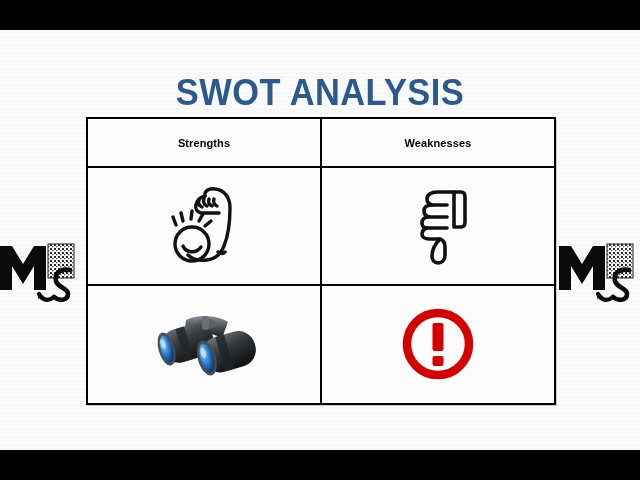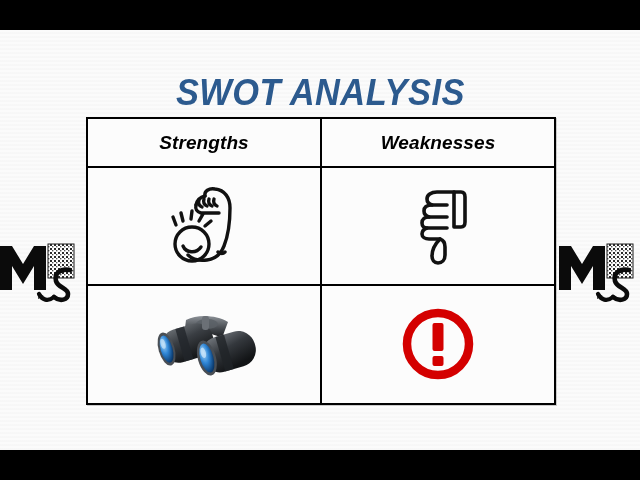--- a/index.html
+++ b/index.html
@@ -13,21 +13,20 @@
     height: 480px;
     overflow: hidden;
     font-family: "Liberation Sans", sans-serif;
   }
 
   #stage {
     position: relative;
     width: 529px;
     height: 480px;
     background: #fdba74;
-    font-style: italic;
   }
 
   
   .letterbox {
     position: absolute;
     left: 0;
     width: 640px;
     background: #000000;
     z-index: 40;
   }
@@ -105,21 +104,21 @@
   }
   #swot-table td {
     border: 2px solid #000000;
     padding: 0;
     background: #fcfcfc;
     text-align: center;
     vertical-align: middle;
   }
   .label-cell {
     height: 41px;
-    font-size: 19px;
+    font-size: 11px;
     font-weight: bold;
     color: #000000;
     letter-spacing: 0.1px;
   }
   .icon-cell { height: 100px; }
   .icon-cell.short { height: 102px; }
   .icon-wrap {
     display: flex;
     align-items: center;
     justify-content: center;

